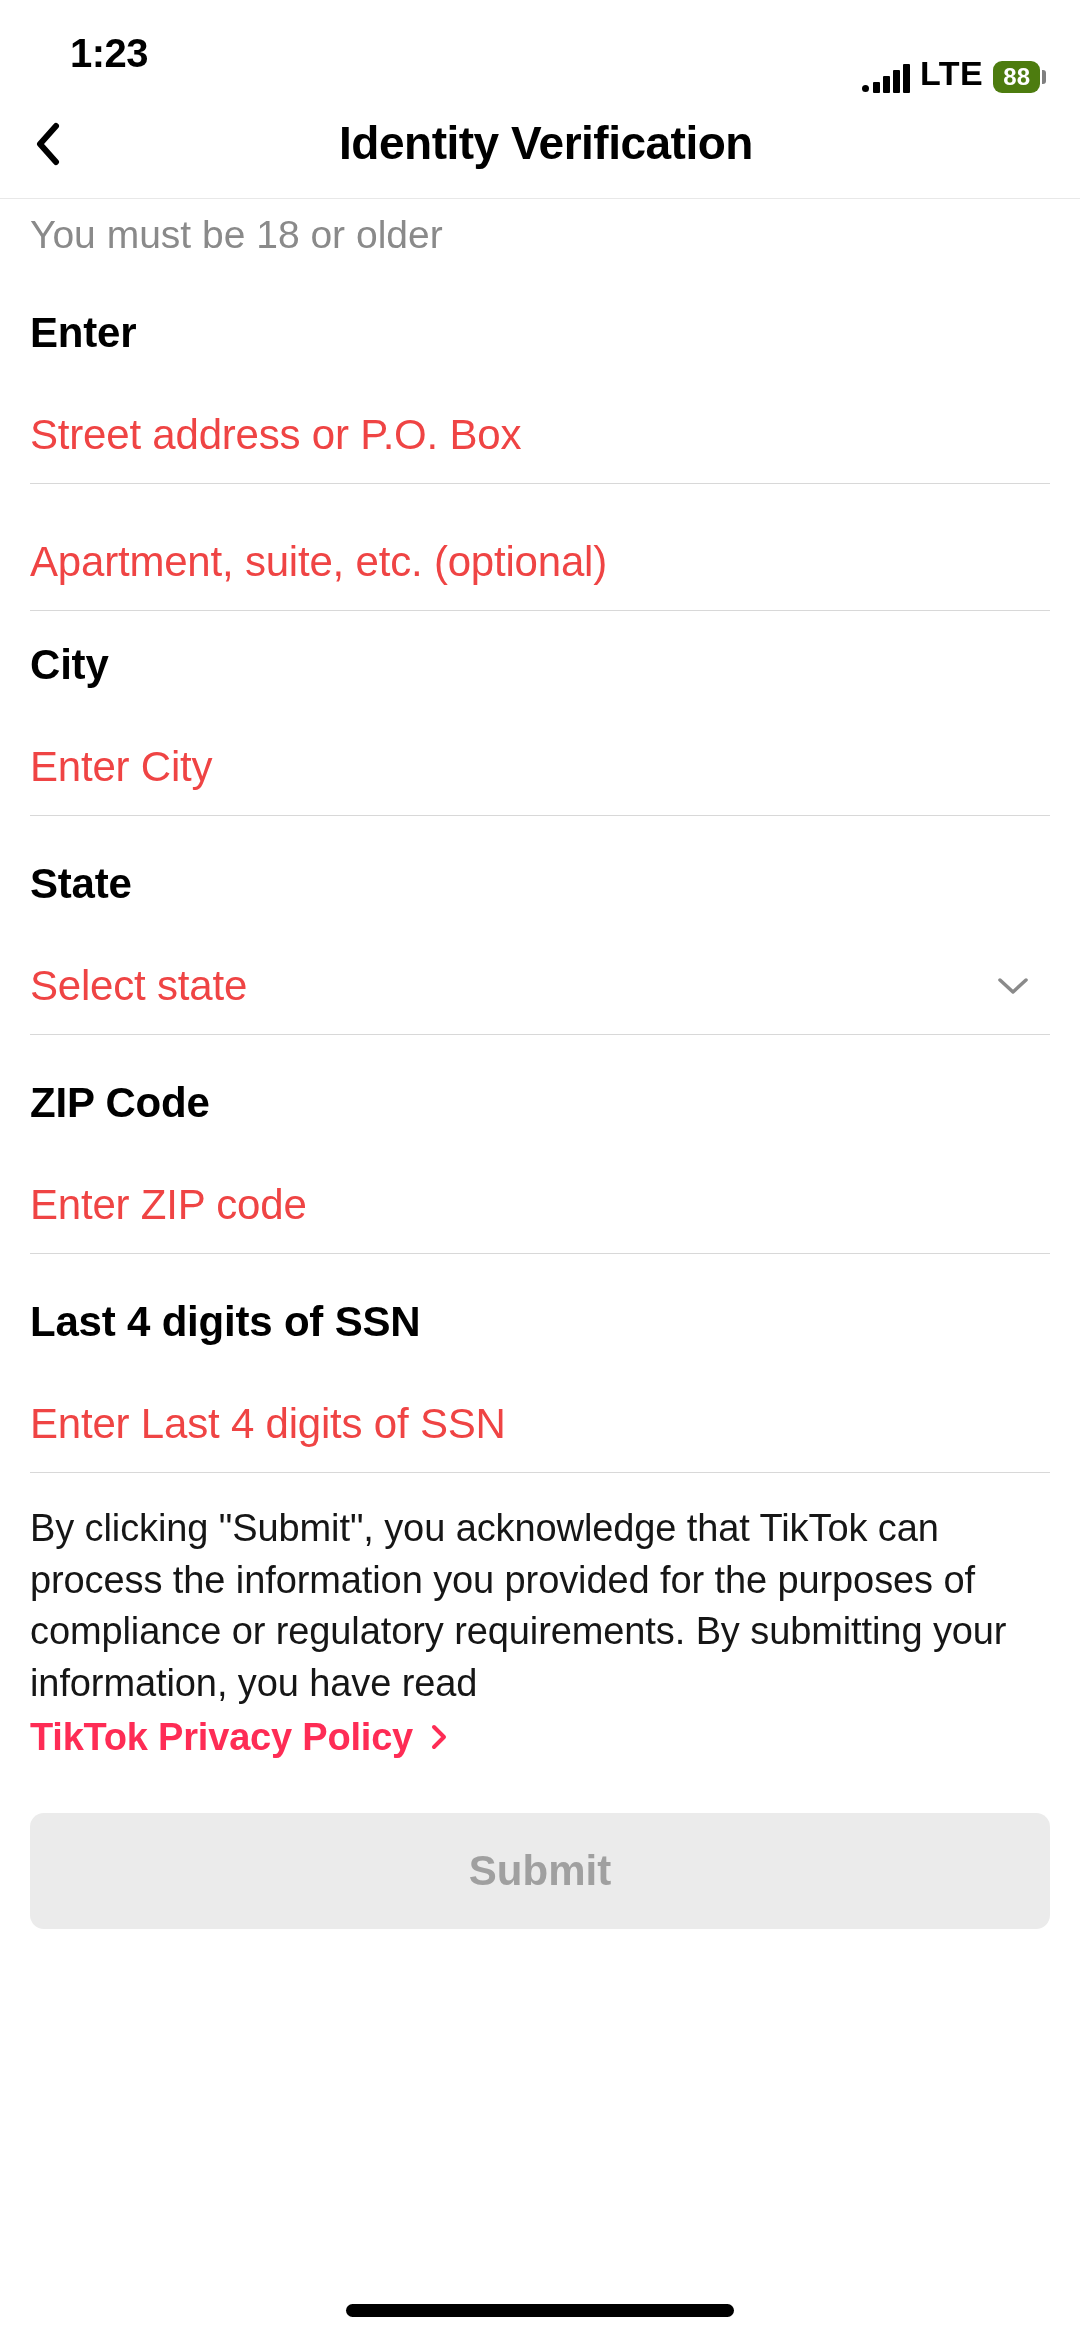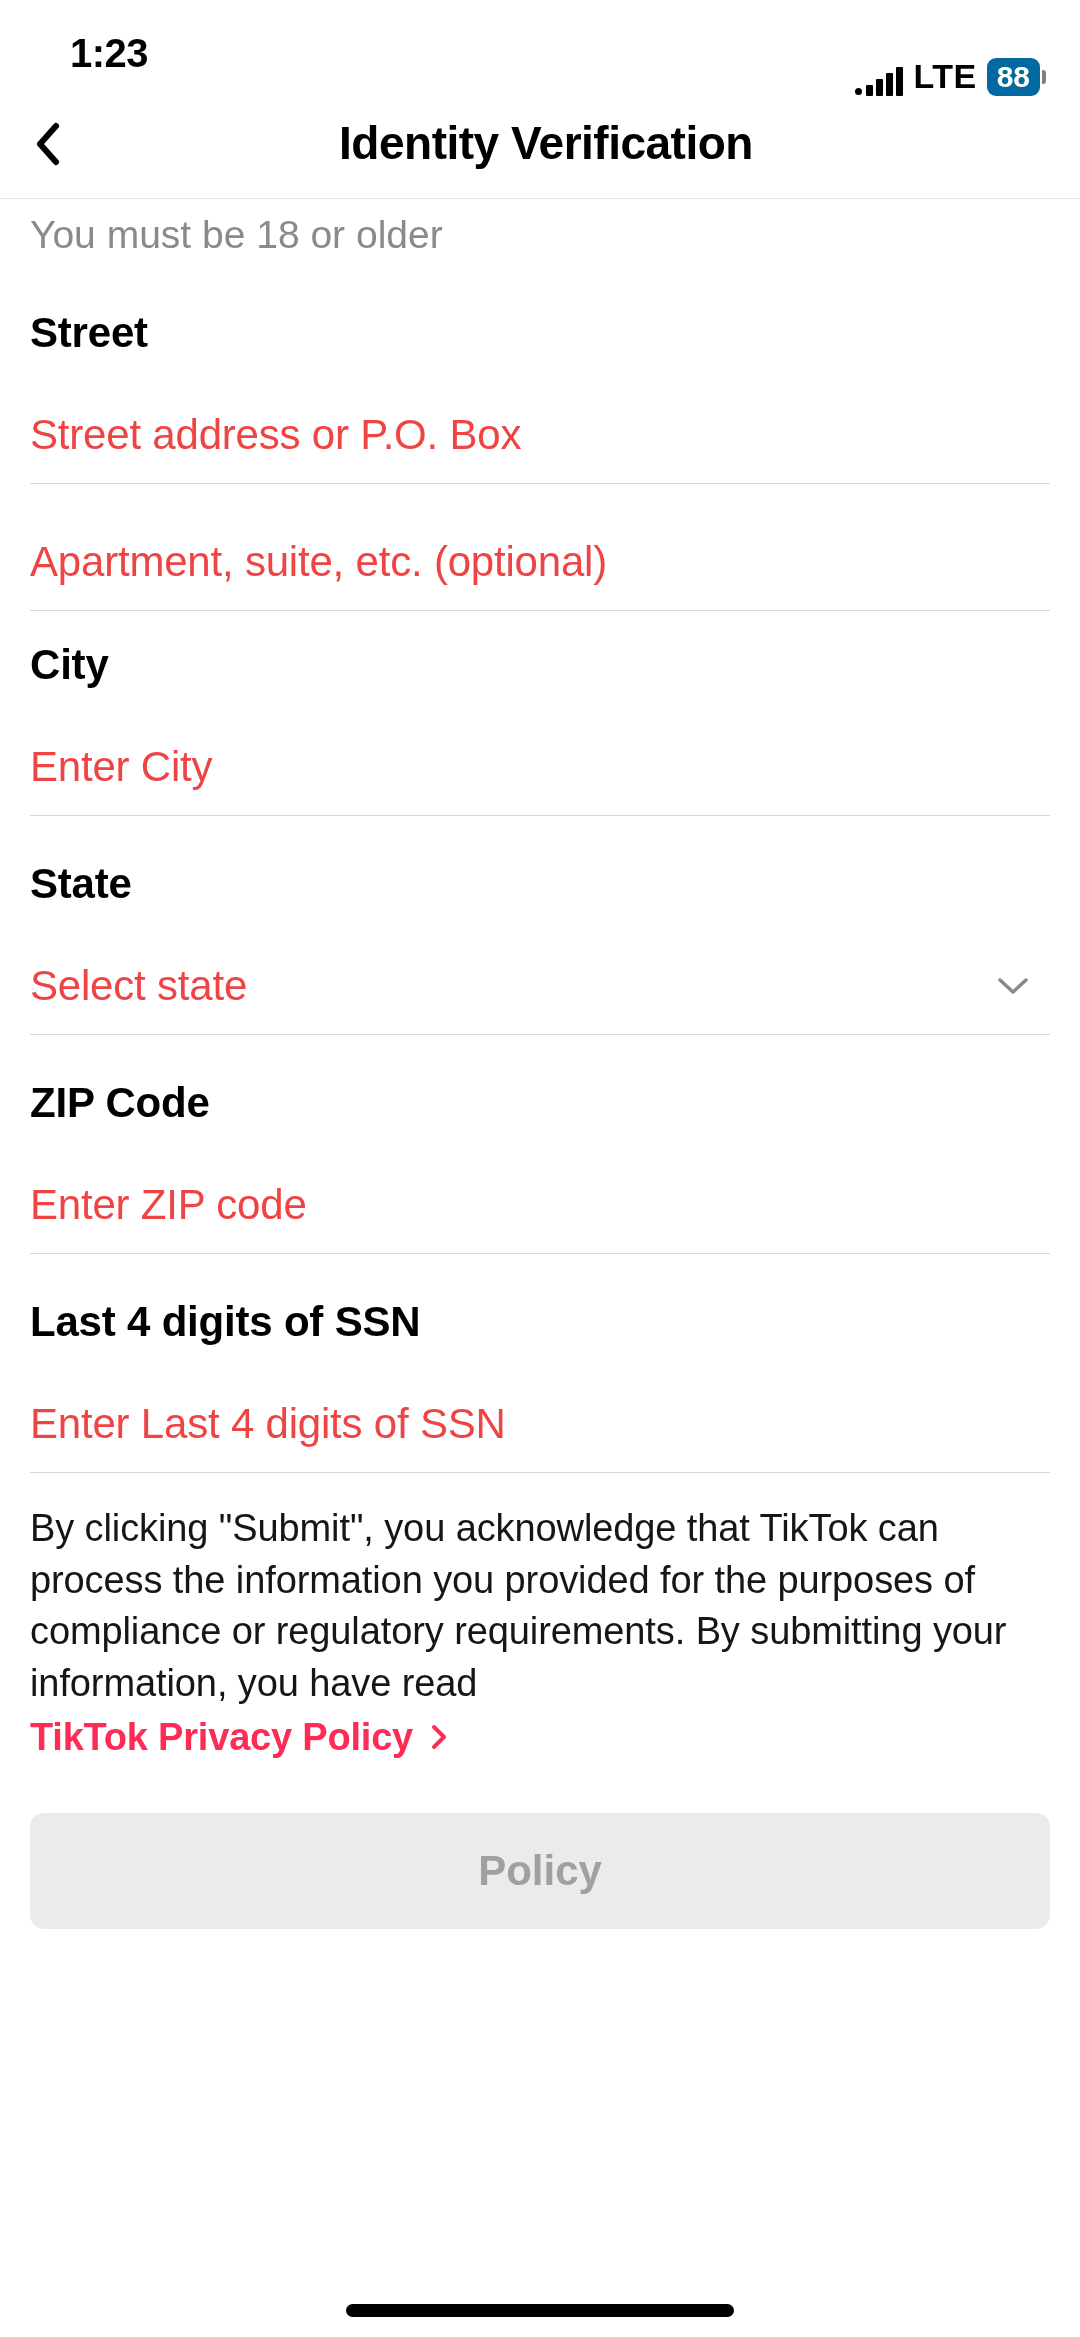--- a/index.html
+++ b/index.html
@@ -56,23 +56,23 @@
       margin-right: 1px;
       align-self: flex-end;
       margin-bottom: 1px;
     }
     .lte {
       font-size: 34px;
       font-weight: 600;
       letter-spacing: 0.5px;
     }
     .battery {
-      background: #0369a1;
+      background: #4d7c0f;
       color: #fff;
-      font-size: 30px;
+      font-size: 24px;
       font-weight: 700;
       padding: 2px 10px;
       border-radius: 9px;
       position: relative;
       margin-top: 47px;
     }
     .battery::after {
       content: "";
       position: absolute;
       right: -6px;
@@ -209,21 +209,21 @@
       <path d="M22 4 L6 22 L22 40" stroke="#000" stroke-width="6" stroke-linecap="round" stroke-linejoin="round"></path>
     </svg>
   </div>
   <div class="header-title">Identity Verification</div>
 </div>
 
 <div class="content">
   <div class="age-notice">You must be 18 or older</div>
 
   <div class="field-group street">
-    <div class="field-label">Street</div>
+    <div class="field-label">Enter</div>
     <div class="input-row">
       <div class="input-placeholder">Street address or P.O. Box</div>
     </div>
     <div class="input-row">
       <div class="input-placeholder">Apartment, suite, etc. (optional)</div>
     </div>
   </div>
 
   <div class="field-group">
     <div class="field-label">City</div>
@@ -257,16 +257,16 @@
   </div>
 
   <div class="disclosure">By clicking "Submit", you acknowledge that TikTok can process the information you provided for the purposes of compliance or regulatory requirements. By submitting your information, you have read</div>
   <div class="privacy-link">
     <span>TikTok Privacy Policy</span>
     <svg width="16" height="26" viewBox="0 0 16 26" fill="none">
       <path d="M3 3 L13 13 L3 23" stroke="#fe2c55" stroke-width="4" stroke-linecap="round" stroke-linejoin="round"></path>
     </svg>
   </div>
 
-  <div class="submit-btn">Policy</div>
+  <div class="submit-btn">Submit</div>
 </div>
 
 <div class="home-indicator"></div>
 
 </body></html>

